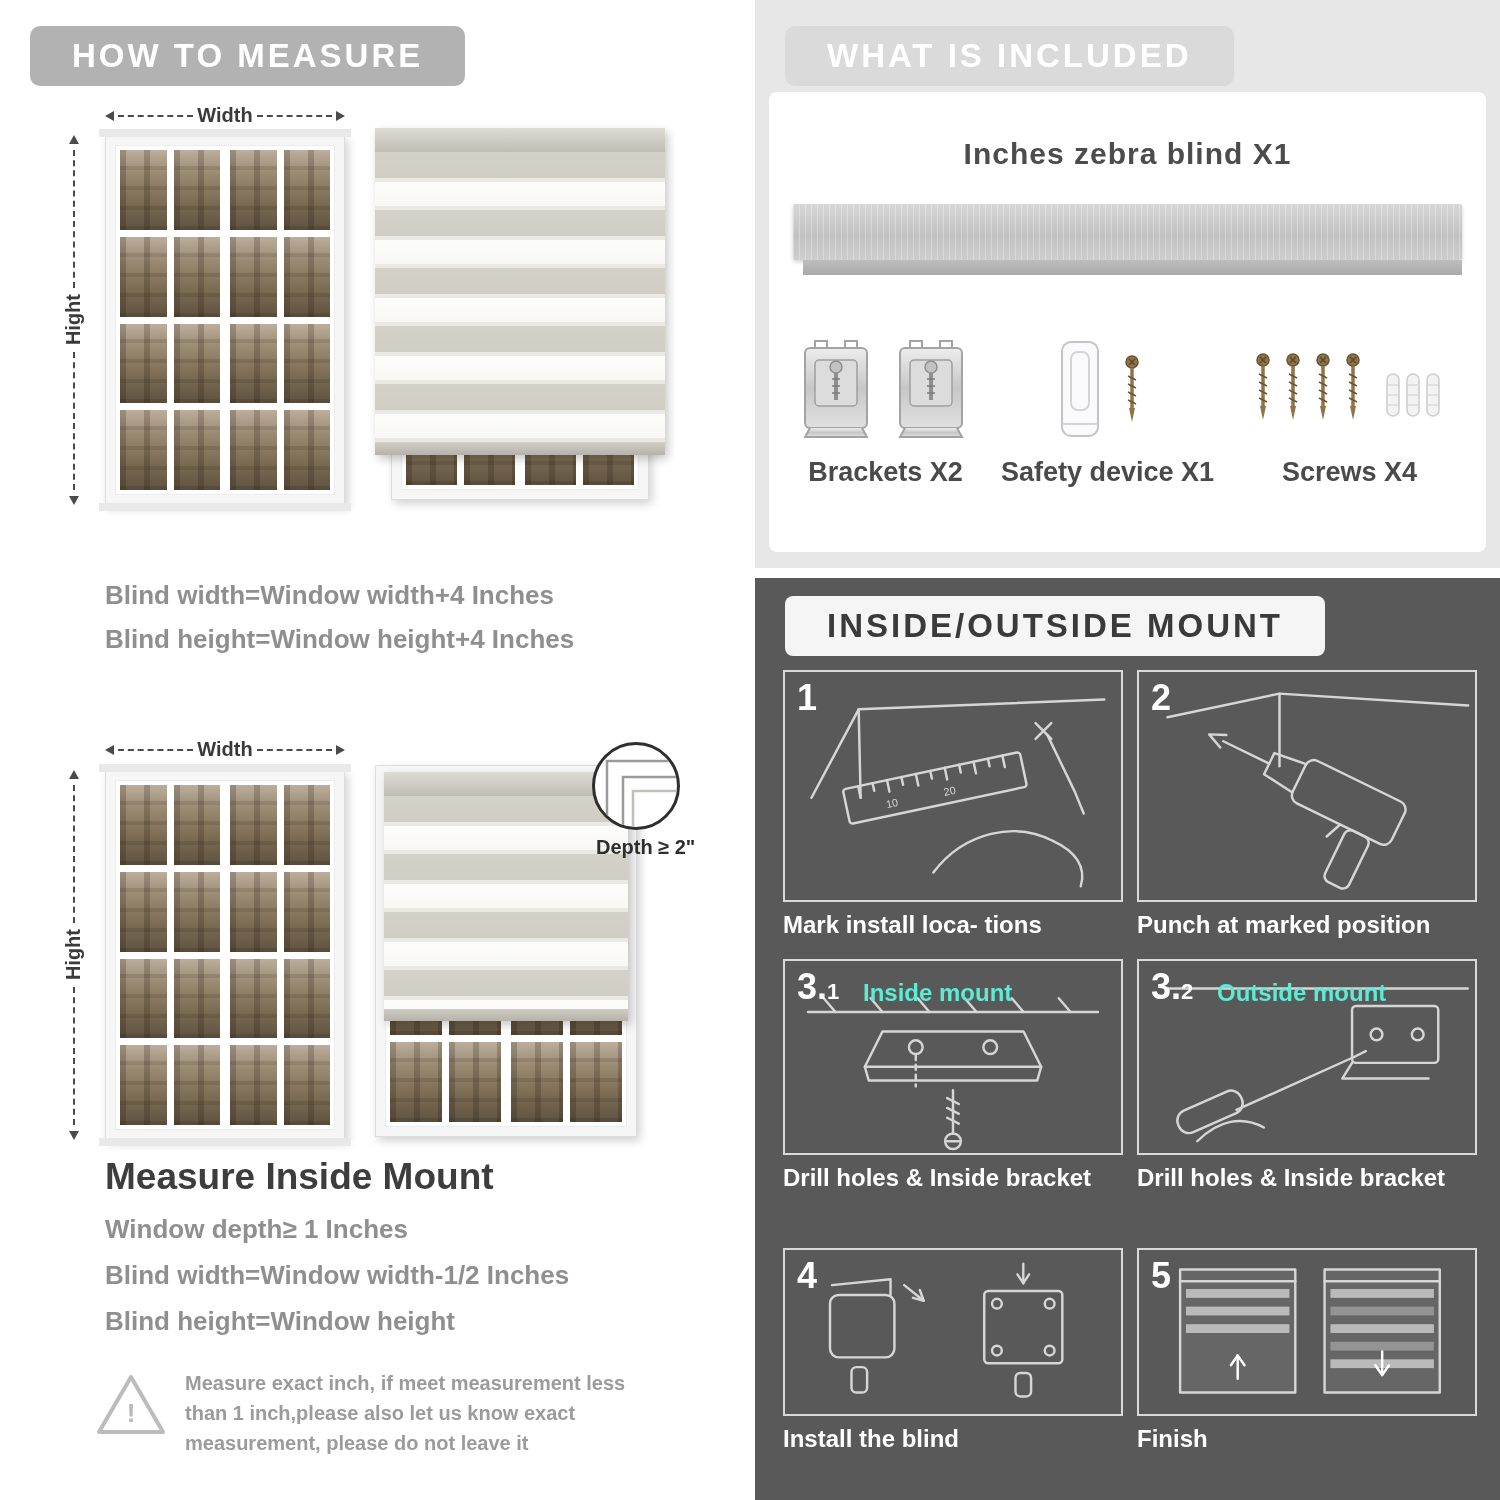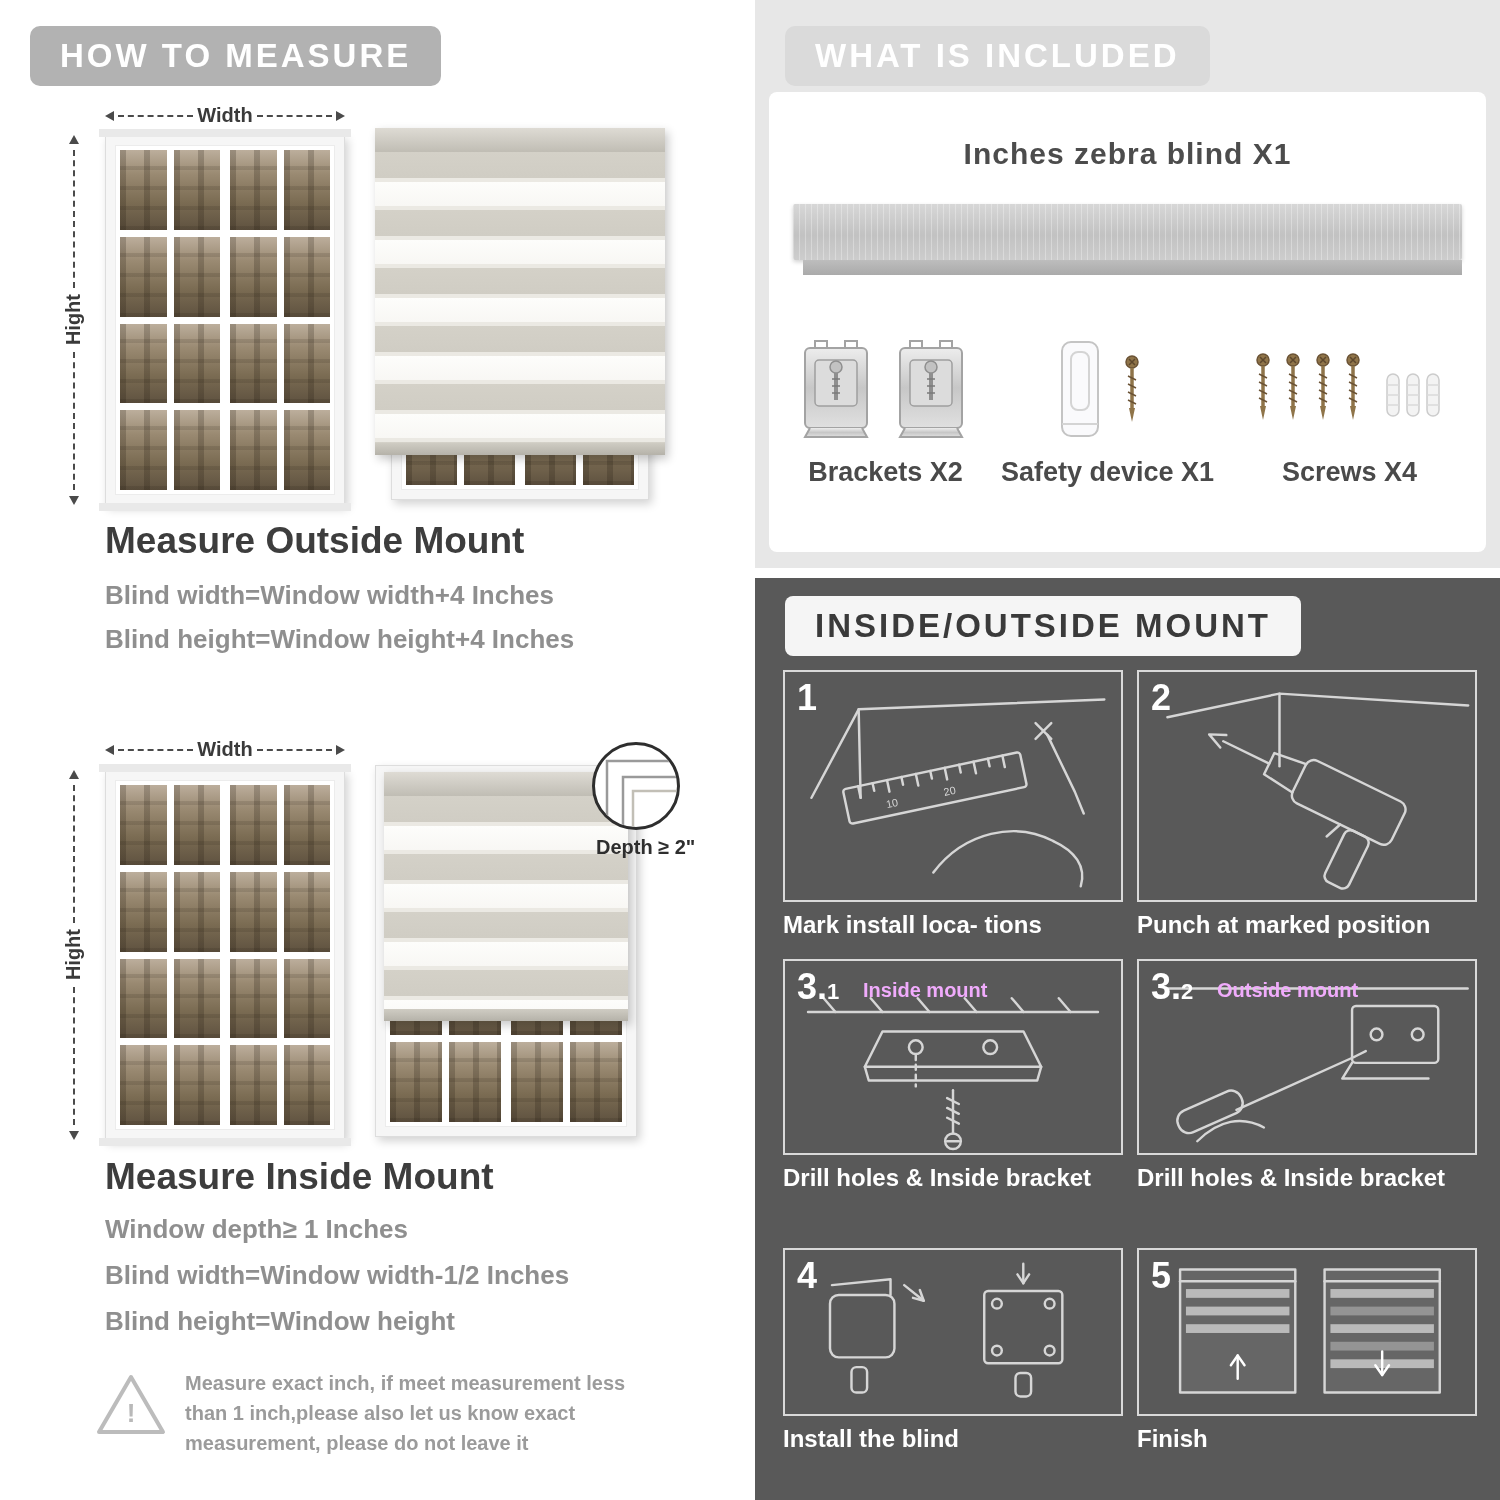--- a/index.html
+++ b/index.html
@@ -1,20 +1,20 @@
 <!DOCTYPE html>
 <html><head>
 <meta charset="utf-8">
 <style>
   * { margin:0; padding:0; box-sizing:border-box; }
   html,body { width:1500px; height:1500px; }
   body { position:relative; font-family:"Liberation Sans", sans-serif; background:#ffffff; overflow:hidden; }
 
   .pill { display:inline-block; font-weight:bold; font-size:33px; letter-spacing:3px;
-          padding:11px 30px; border-radius:10px; white-space:nowrap; }
+          padding:11px 42px; border-radius:10px; white-space:nowrap; }
 
   
   #left { position:absolute; left:0; top:0; width:755px; height:1500px; background:#fff; }
   #howto-pill { position:absolute; left:30px; top:26px; background:#b2b2b2; color:#fff; }
 
   .win { position:absolute; background:#f6f6f6; border:1px solid #ddd; padding:9px;
          box-shadow:3px 4px 9px rgba(0,0,0,.18); }
   .win .lintel { position:absolute; left:-7px; right:-7px; top:-7px; height:8px; background:#e9e9e9; }
   .win .sill   { position:absolute; left:-7px; right:-7px; bottom:-7px; height:8px; background:#e9e9e9; }
   .sashes { display:flex; gap:10px; width:100%; height:100%; background:#fff; padding:4px; border:1px solid #ececec; }
@@ -88,21 +88,21 @@
   .steps { position:absolute; left:28px; top:92px; width:694px; display:grid;
            grid-template-columns:340px 340px; column-gap:14px; }
   .step { position:relative; }
   .panel { position:relative; border:2px solid #d9d9d9; width:100%; }
   .s1 .panel { height:232px; }  .s1 { margin-bottom:18px; }
   .s2 .panel { height:196px; }  .s2 { margin-bottom:54px; }
   .s3 .panel { height:168px; }  .s3 { margin-bottom:0; }
   .cap { margin-top:9px; color:#fff; font-weight:bold; font-size:24px; min-height:30px; }
   .num { position:absolute; left:12px; top:5px; color:#fff; font-size:36px; font-weight:bold; z-index:2; }
   .numsub { font-size:22px; }
-  .inline-label { position:absolute; left:78px; top:18px; color:#f0abfc; font-size:20px; font-weight:bold; z-index:2; }
+  .inline-label { position:absolute; left:78px; top:18px; color:#5eead4; font-size:24px; font-weight:bold; z-index:2; }
   .panel svg.art { position:absolute; inset:0; width:100%; height:100%; }
   .art g { stroke:#d6d6d6; fill:none; stroke-width:2.5; stroke-linecap:round; stroke-linejoin:round; }
   .art text { stroke:none; fill:#d6d6d6; font-size:11px; font-family:"Liberation Sans",sans-serif; }
 </style>
 </head>
 <body>
 
 <svg width="0" height="0" style="position:absolute" aria-hidden="true">
   <defs>
     <linearGradient id="met" x1="0" y1="0" x2="0" y2="1">
@@ -199,21 +199,20 @@
         </div>
       </div>
     </div>
     <div class="blind" style="left:0; right:0; top:0; height:88%;">
       <div class="cassette"></div>
       <div class="zebra"></div>
       <div class="bottomrail"></div>
     </div>
   </div>
 
-  <div class="m-title" style="left:105px; top:520px;">Measure Outside Mount</div>
   <div class="mline" style="left:105px; top:580px;">Blind width=Window width+4 Inches</div>
   <div class="mline" style="left:105px; top:624px;">Blind height=Window height+4 Inches</div>
 
   <div class="harrow" style="left:105px; top:738px; width:240px;">
     <span class="dash"></span>
     <span>Width</span>
     <span class="dash"></span>
   </div>
   <div class="varrow" style="left:62px; top:770px; height:370px;">
     <span class="dash"></span>

